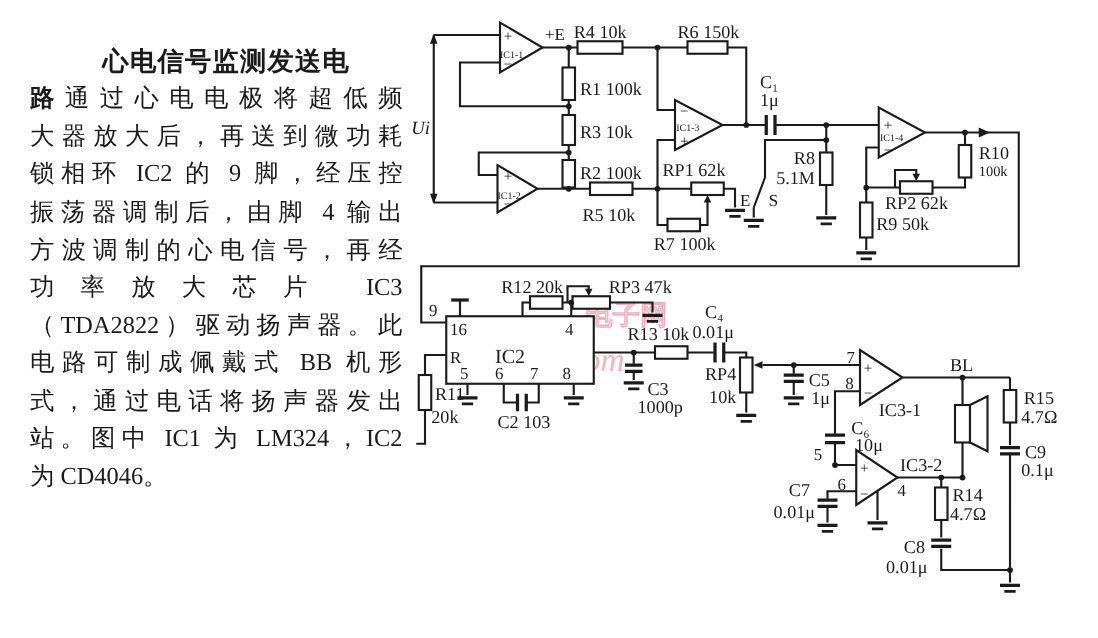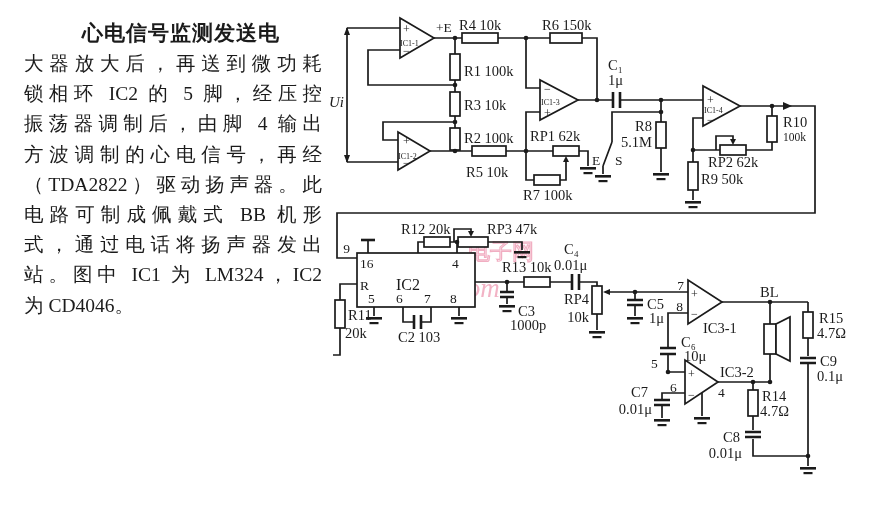--- a/index.html
+++ b/index.html
@@ -4,21 +4,21 @@
 <style>
   :root { --ink:#1b1b1b; --wm:#f0a6bc; --paper:#ffffff; }
   html,body { margin:0; padding:0; }
   body {
     width:878px; height:510px; position:relative; overflow:hidden;
     background:var(--paper);
     font-family:"Liberation Serif","DejaVu Serif",serif;
     color:var(--ink);
   }
   .article {
-    position:absolute; left:24px; top:18px; width:298px;
+    position:absolute; left:24px; top:34px; width:298px;
     font-size:19.5px; line-height:30.2px;
   }
   .article .title {
     font-weight:bold; font-size:21px; line-height:31px;
     padding-left:58px; letter-spacing:1px; white-space:nowrap;
   }
   .tline { text-align:justify; text-align-last:justify; }
   .tline.last { text-align-last:left; }
   .bold-lead { font-weight:bold; }
   svg text { fill:var(--ink); font-family:"Liberation Serif","DejaVu Serif",serif; }
@@ -37,24 +37,26 @@
   .wm-big  { font-size:47px; font-weight:bold; fill:var(--wm); opacity:.85; }
   .wm-com  { font-size:27px; font-style:italic; fill:var(--wm); opacity:.85; }
   .wm-site { font-size:22px; fill:none; stroke:var(--wm); stroke-width:1.2; opacity:.9;
              font-family:"DejaVu Sans","Liberation Sans",sans-serif; }
 </style>
 </head>
 <body>
 
 <div class="article">
   <div class="title">心电信号监测发送电</div>
+  <div class="tline"><span class="bold-lead">路</span><span>通过心电电极将超低频</span></div>
   <div class="tline">大器放大后，再送到微功耗</div>
-  <div class="tline">锁相环 IC2 的 5 脚，经压控</div>
+  <div class="tline">锁相环 IC2 的 9 脚，经压控</div>
   <div class="tline">振荡器调制后，由脚 4 输出</div>
   <div class="tline">方波调制的心电信号，再经</div>
+  <div class="tline">功率放大芯片 IC3</div>
   <div class="tline">（TDA2822）驱动扬声器。此</div>
   <div class="tline">电路可制成佩戴式 BB 机形</div>
   <div class="tline">式，通过电话将扬声器发出</div>
   <div class="tline">站。图中 IC1 为 LM324，IC2</div>
   <div class="tline last">为 CD4046。</div>
 </div>
 
 <svg width="878" height="510" viewBox="0 0 878 510" style="position:absolute;left:0;top:0">
   <defs>
     <g id="gnd">

